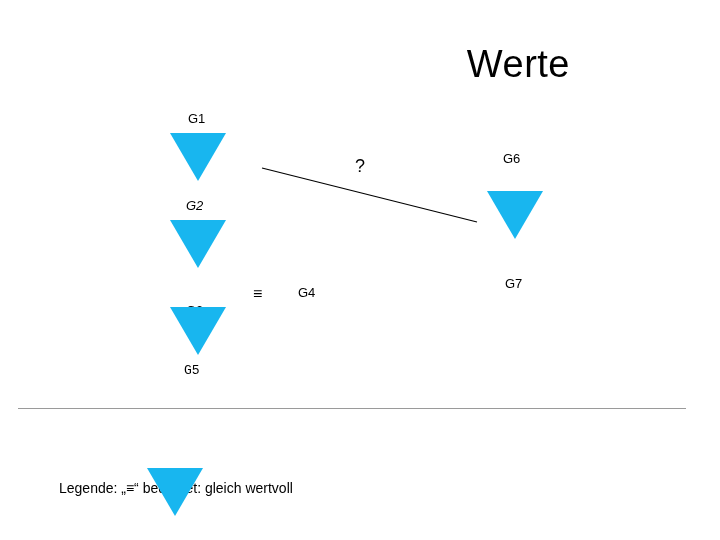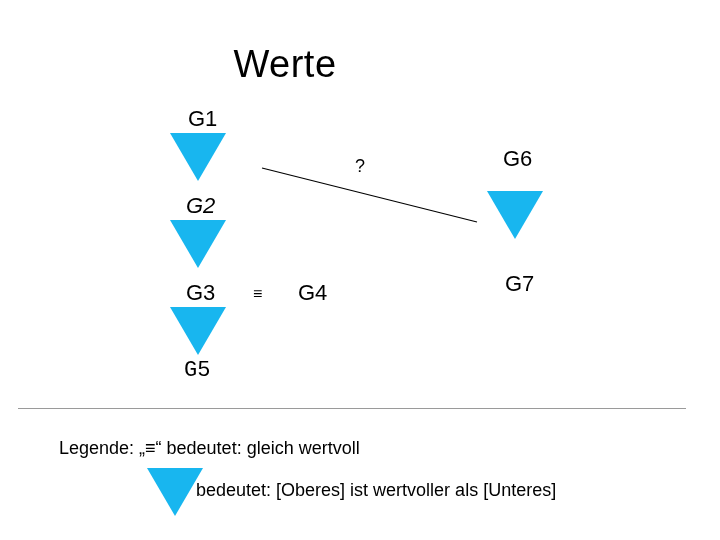--- a/index.html
+++ b/index.html
@@ -17,29 +17,29 @@
   #stage {
     position: relative;
     width: 720px;
     height: 540px;
   }
   .title {
     position: absolute;
     left: 0;
     top: 42px;
     width: 570px;
-    text-align: center;
+    text-align: right;
     font-size: 38px;
     line-height: 44px;
     color: #000;
     letter-spacing: 0.5px;
   }
   .node-label {
     position: absolute;
-    font-size: 22px;
+    font-size: 13px;
     line-height: 22px;
     white-space: nowrap;
   }
   .tri {
     position: absolute;
     width: 0;
     height: 0;
     border-left: 28px solid transparent;
     border-right: 28px solid transparent;
     border-top: 48px solid #18b6ef;
@@ -54,23 +54,24 @@
     font-size: 16px;
     line-height: 20px;
   }
   .divider {
     position: absolute;
     height: 0;
     border-top: 1px solid #9a9a9a;
   }
   .legend-line {
     position: absolute;
-    font-size: 18px;
+    font-size: 14px;
     line-height: 22px;
     white-space: nowrap;
+    margin-top: 40px;
   }
   svg.connector {
     position: absolute;
     left: 0;
     top: 0;
     width: 720px;
     height: 540px;
     pointer-events: none;
   }
 </style>
@@ -80,36 +81,35 @@
 <div id="stage">
 
   <div class="title">Werte</div>
 
   <div class="node-label" style="left:188px; top:108px;">G1</div>
   <div class="tri" style="left:170px; top:133px;"></div>
 
   <div class="node-label" style="left:186px; top:195px;font-style:italic;">G2</div>
   <div class="tri" style="left:170px; top:220px;"></div>
 
-  <div class="node-label" style="left:186px; top:282px;">G3</div>
+  <div class="node-label" style="left:186px; top:300px;">G3</div>
   <div class="tri" style="left:170px; top:307px;"></div>
 
   <div class="node-label" style="left:184px; top:360px;font-family:Liberation Mono, monospace;">G5</div>
 
   <div class="equiv" style="left:253px; top:284px;">≡</div>
   <div class="node-label" style="left:298px; top:282px;">G4</div>
 
   <div class="node-label" style="left:503px; top:148px;">G6</div>
   <div class="tri" style="left:487px; top:191px;"></div>
   <div class="node-label" style="left:505px; top:273px;">G7</div>
 
   <div class="qmark" style="left:355px; top:155px;">?</div>
   <svg class="connector">
     <line x1="262" y1="168" x2="477" y2="222" stroke="#000000" stroke-width="1.2"></line>
   </svg>
 
   <div class="divider" style="left:18px; top:408px; width:668px;"></div>
 
   <div class="legend-line" style="left:59px; top:437px;">Legende: „≡“ bedeutet: gleich wertvoll</div>
   <div class="tri" style="left:147px; top:468px;"></div>
-  <div class="legend-line" style="left:196px; top:479px;">bedeutet: [Oberes] ist wertvoller als [Unteres]</div>
 
 </div>
 
 </body></html>

